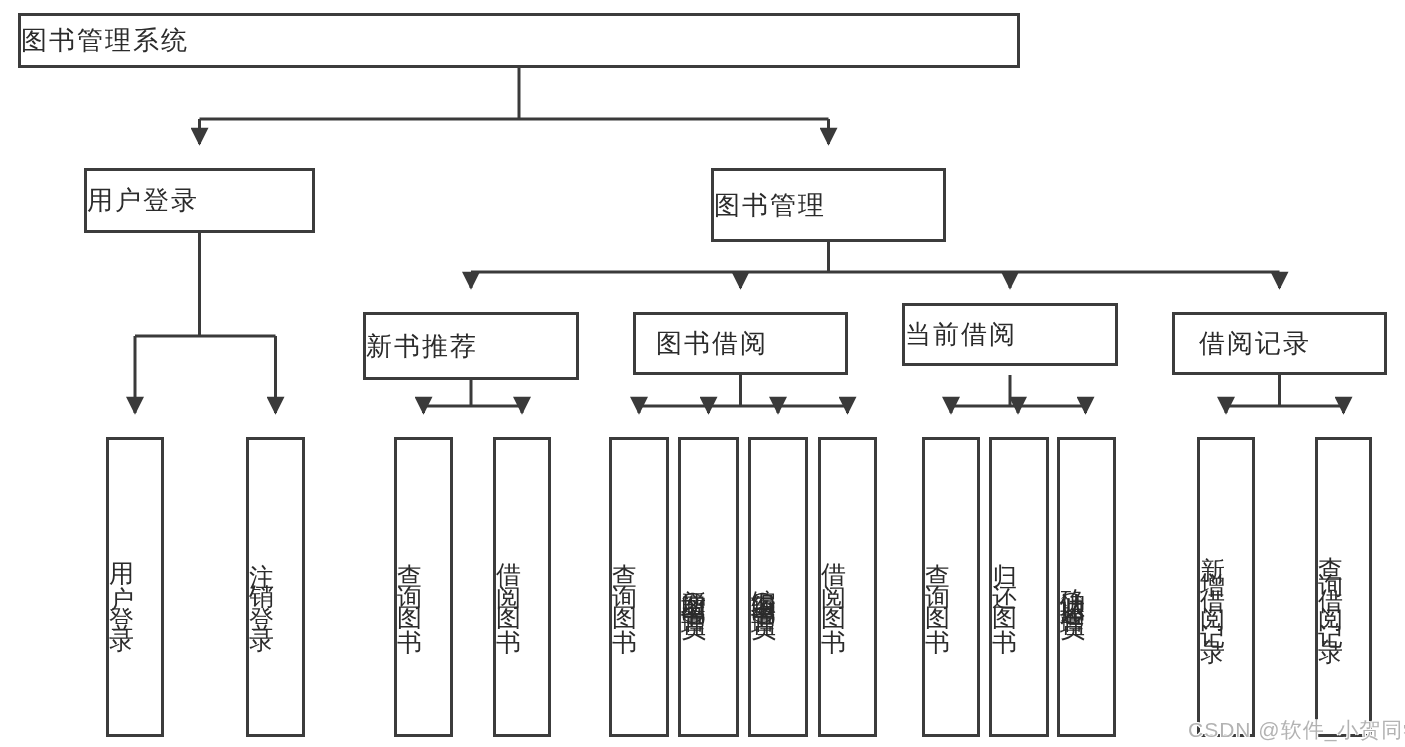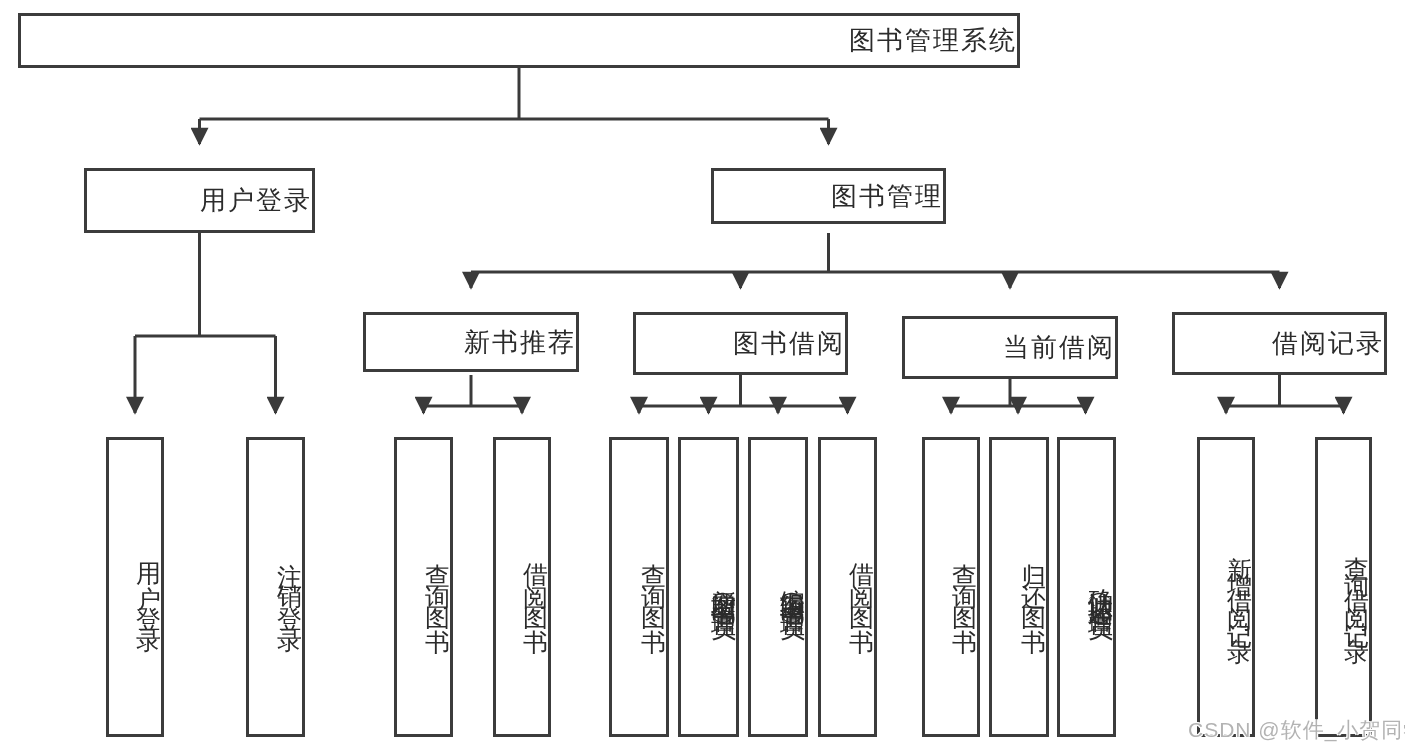--- a/index.html
+++ b/index.html
@@ -17,21 +17,21 @@
     left: 0; top: 0;
     width: 1405px; height: 747px;
   }
   .box {
     position: absolute;
     box-sizing: border-box;
     background: #ffffff;
     border: 3px solid #3c3c3c;
     display: flex;
     align-items: center;
-    justify-content: flex-end;
+    justify-content: flex-start;
     text-align: center;
   }
   .hlabel {
     font-size: 26px;
     letter-spacing: 2px;
     white-space: nowrap;
     color: #2b2b2b;
   }
   .vtext {
     writing-mode: vertical-rl;
@@ -106,31 +106,31 @@
     </g>
   </svg>
 
   <div class="box" style="left:18px; top:13px; width:1002px; height:55px;">
     <span class="hlabel">图书管理系统</span>
   </div>
 
   <div class="box" style="left:84px; top:168px; width:231px; height:65px;">
     <span class="hlabel">用户登录</span>
   </div>
-  <div class="box" style="left:711px; top:168px; width:235px; height:56px;">
+  <div class="box" style="left:711px; top:168px; width:235px; height:74px;">
     <span class="hlabel">图书管理</span>
   </div>
 
-  <div class="box" style="left:363px; top:312px; width:216px; height:60px;">
+  <div class="box" style="left:363px; top:312px; width:216px; height:68px;">
     <span class="hlabel">新书推荐</span>
   </div>
   <div class="box" style="left:633px; top:312px; width:215px; height:63px;padding-left:20px;">
     <span class="hlabel">图书借阅</span>
   </div>
-  <div class="box" style="left:902px; top:316px; width:216px; height:63px;">
+  <div class="box" style="left:902px; top:303px; width:216px; height:63px;">
     <span class="hlabel">当前借阅</span>
   </div>
   <div class="box" style="left:1172px; top:312px; width:215px; height:63px;padding-left:24px;">
     <span class="hlabel">借阅记录</span>
   </div>
 
   <div class="box" style="left:106px; top:437px; width:58px; height:300px;">
     <span class="vtext" style="letter-spacing: 22px;">用户登录</span>
   </div>
   <div class="box" style="left:246px; top:437px; width:59px; height:300px;">

